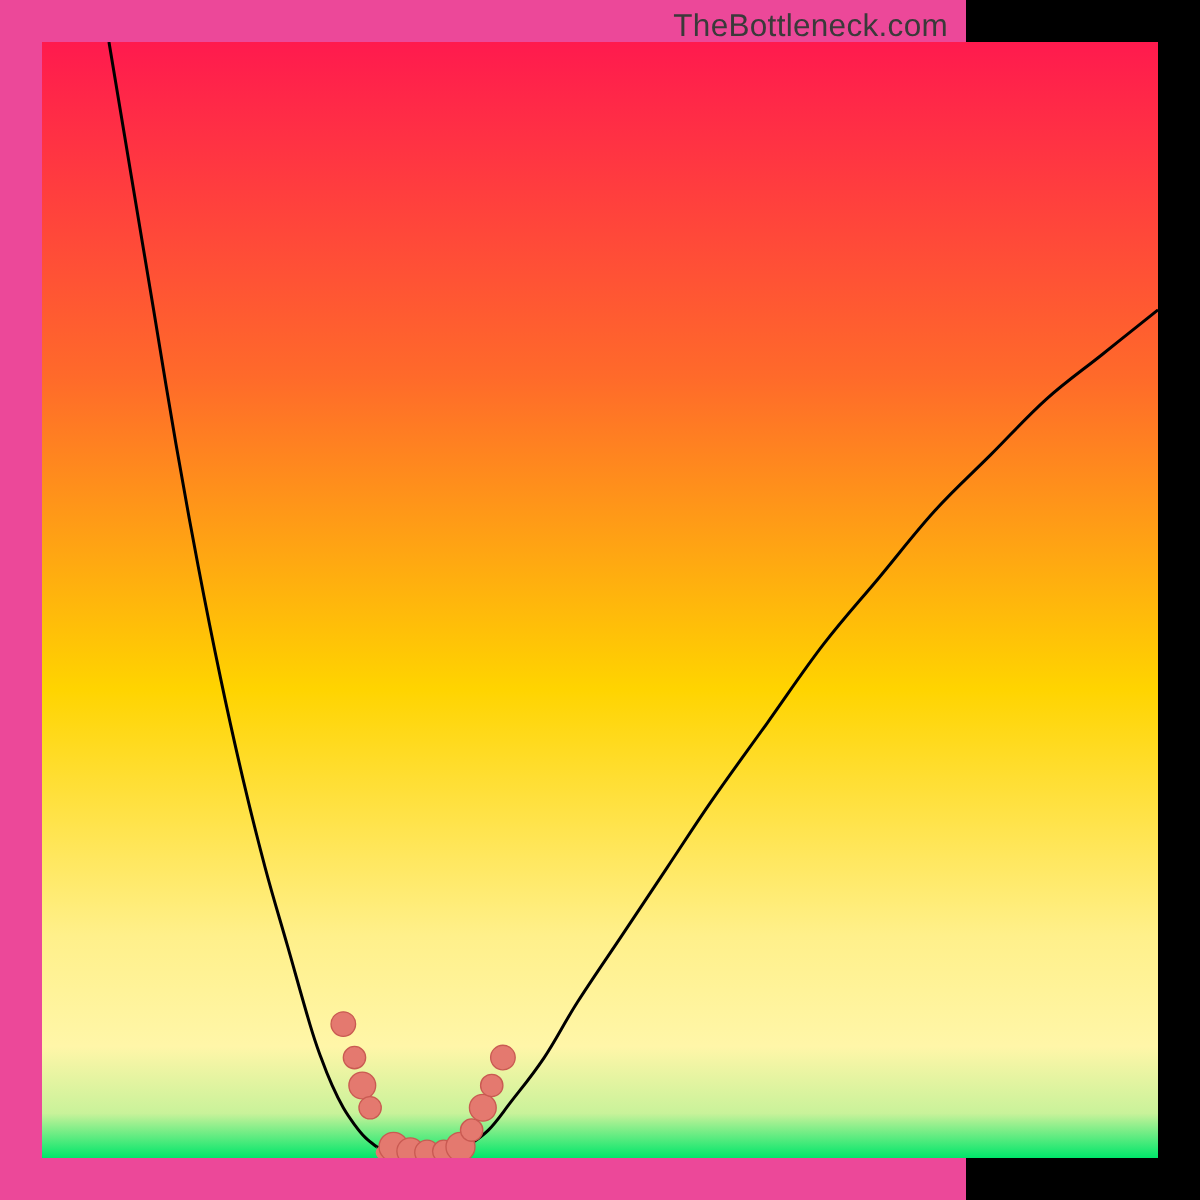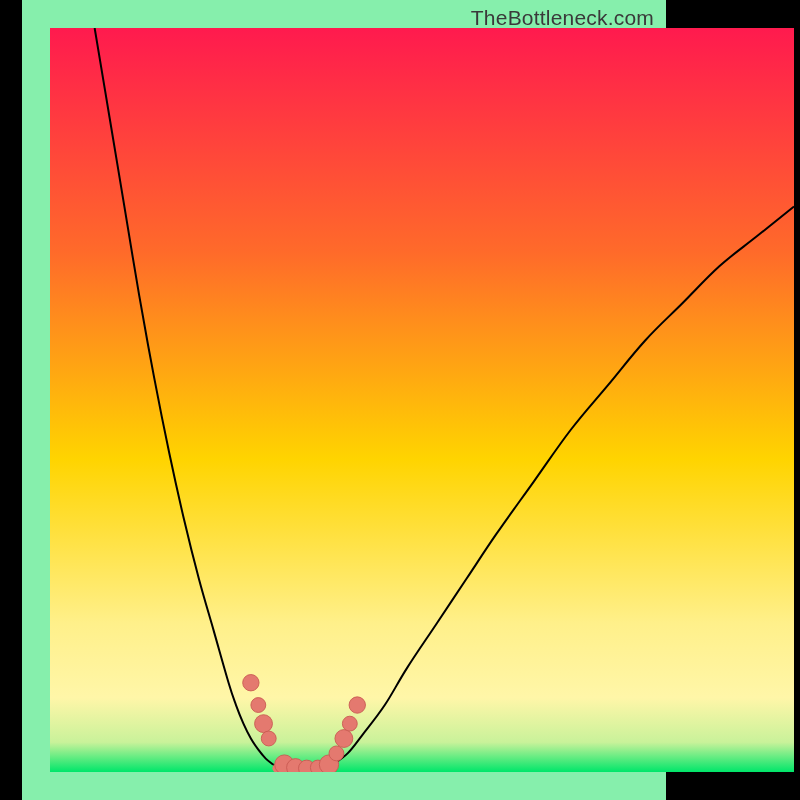--- a/index.html
+++ b/index.html
@@ -6,23 +6,23 @@
     margin: 0;
     padding: 0;
     width: 800px;
     height: 800px;
     overflow: hidden;
     background: #000;
     font-family: Arial, Helvetica, sans-serif;
   }
   .frame {
     position: absolute;
-    background: #86efac;
+    background: #ec4899;
     left: 0; top: 0;
-    width: 644px; height: 800px; margin-left: 22px;
+    width: 644px; height: 800px;
   }
   .plot-area {
     position: absolute;
     left: 28px;
     top: 28px;
     width: 744px;
     height: 744px;
     overflow: hidden;
   }
   .gradient {

